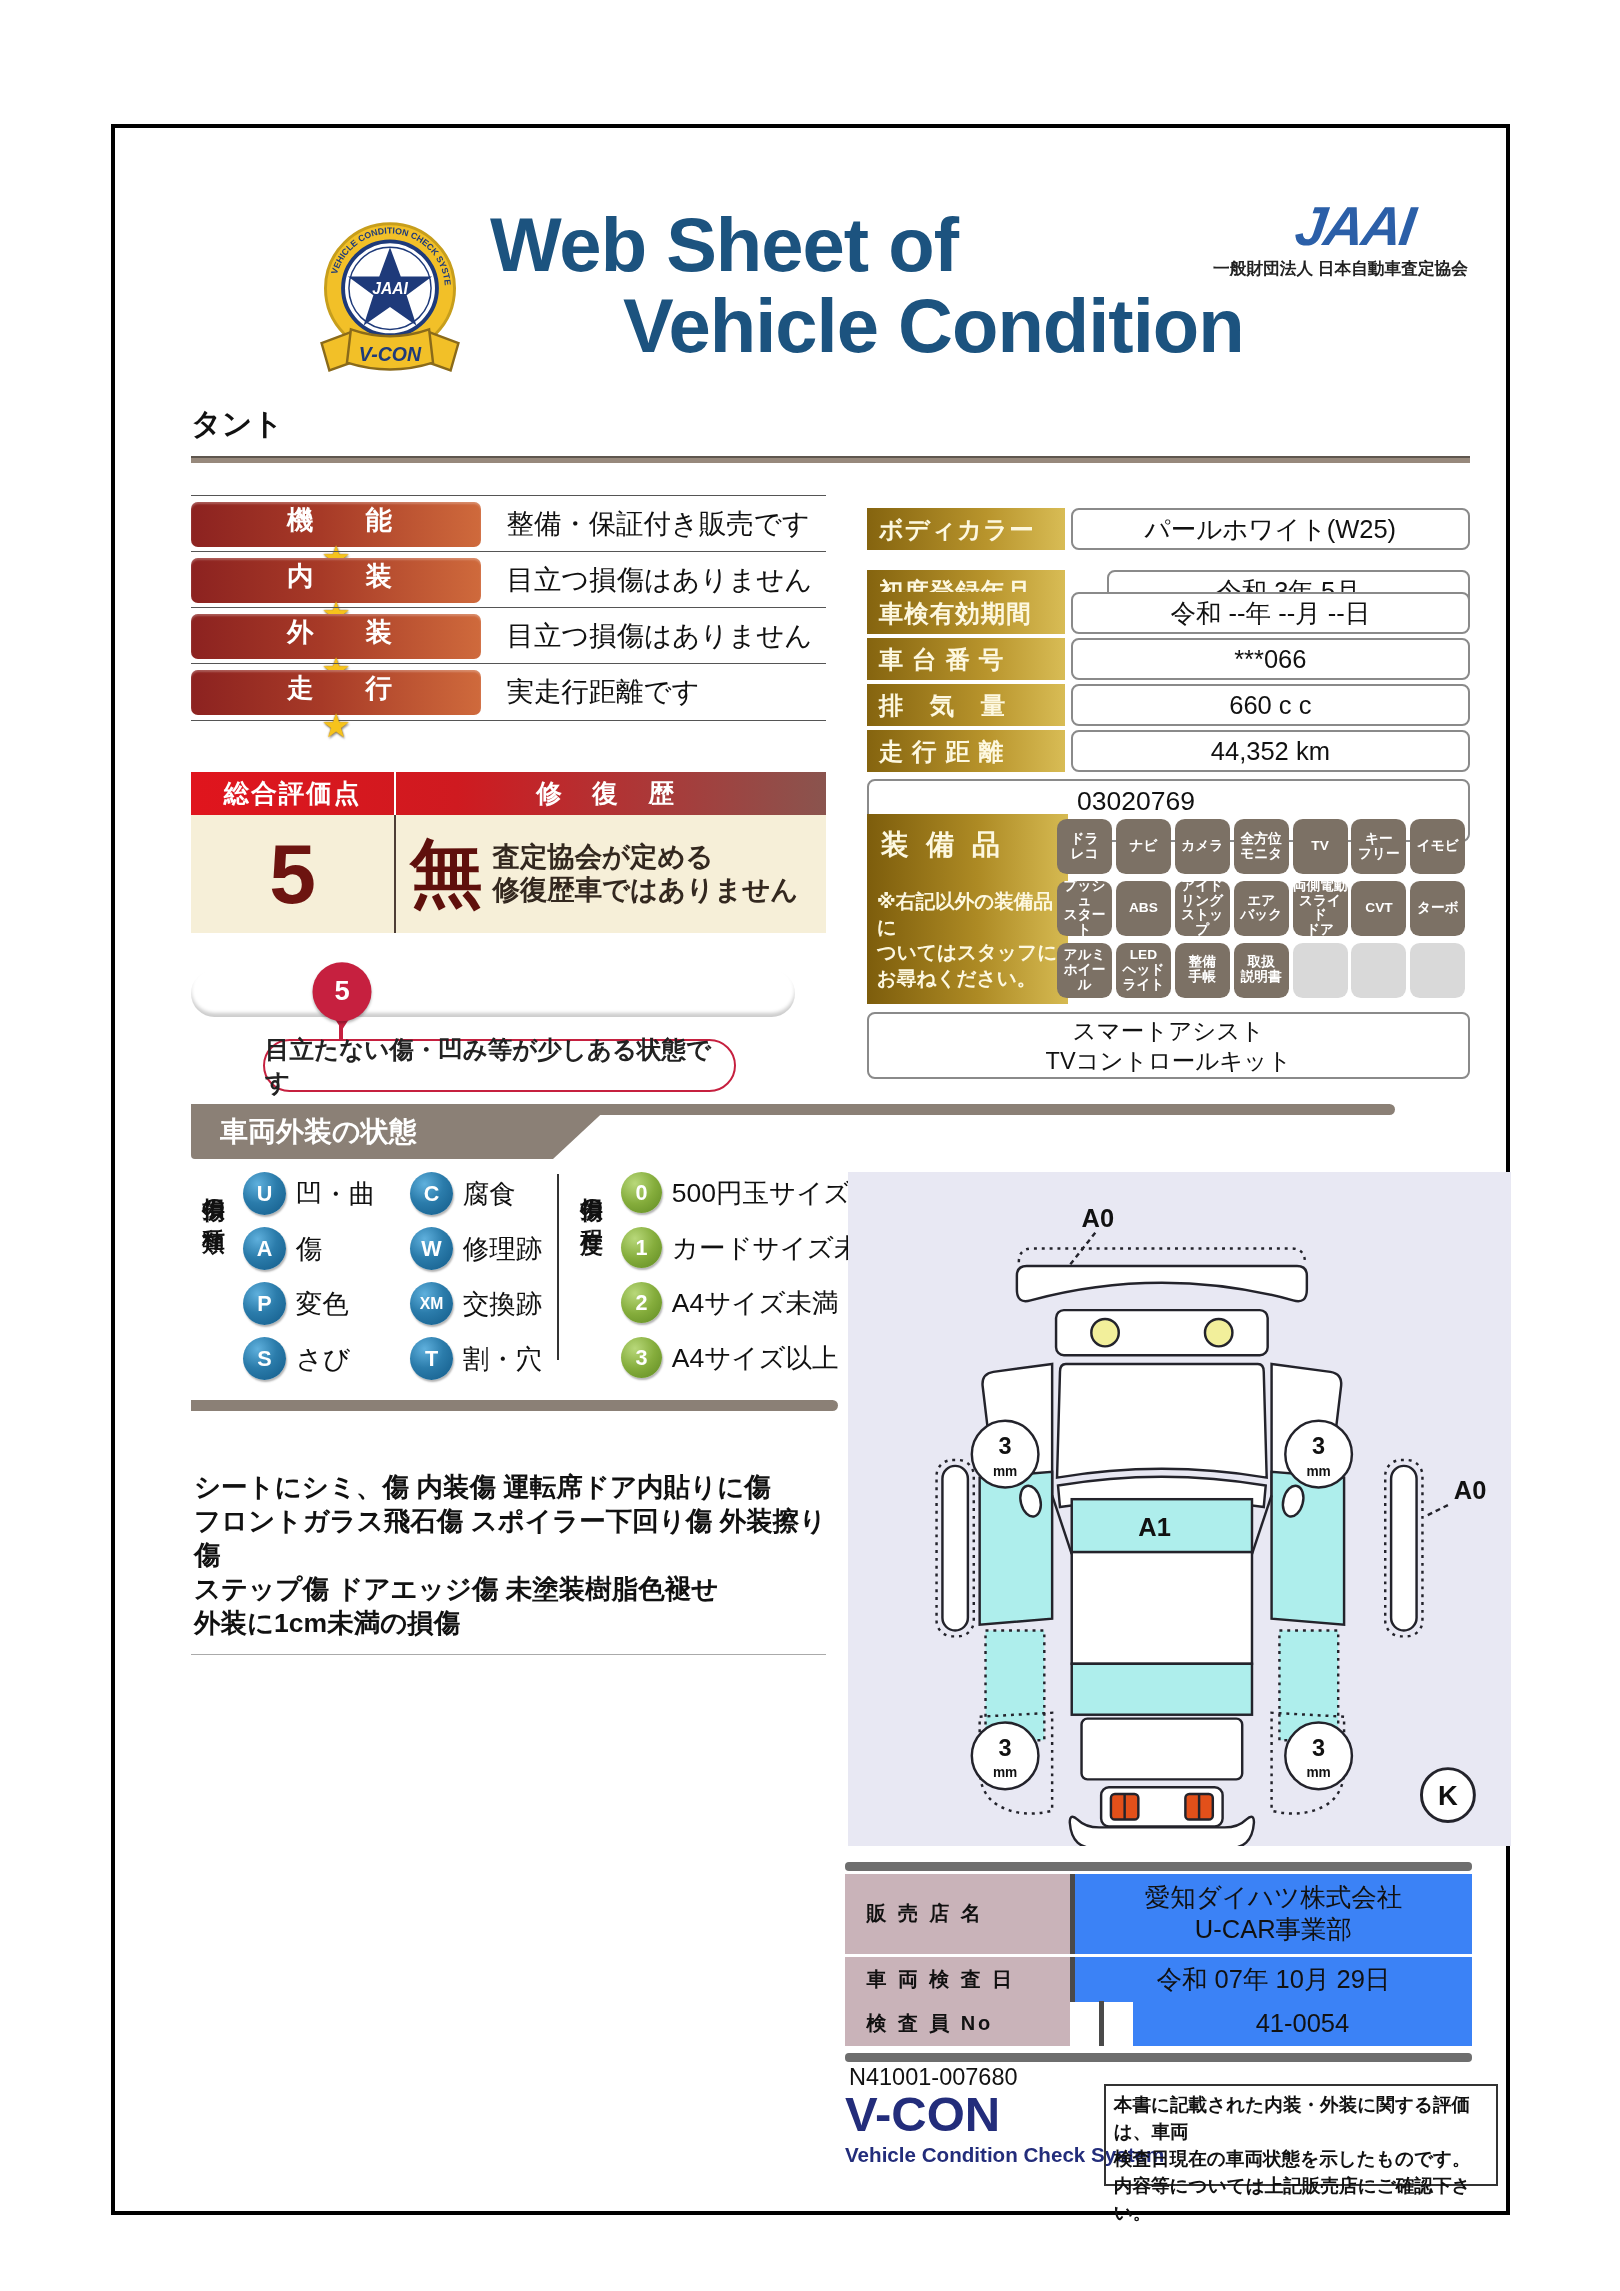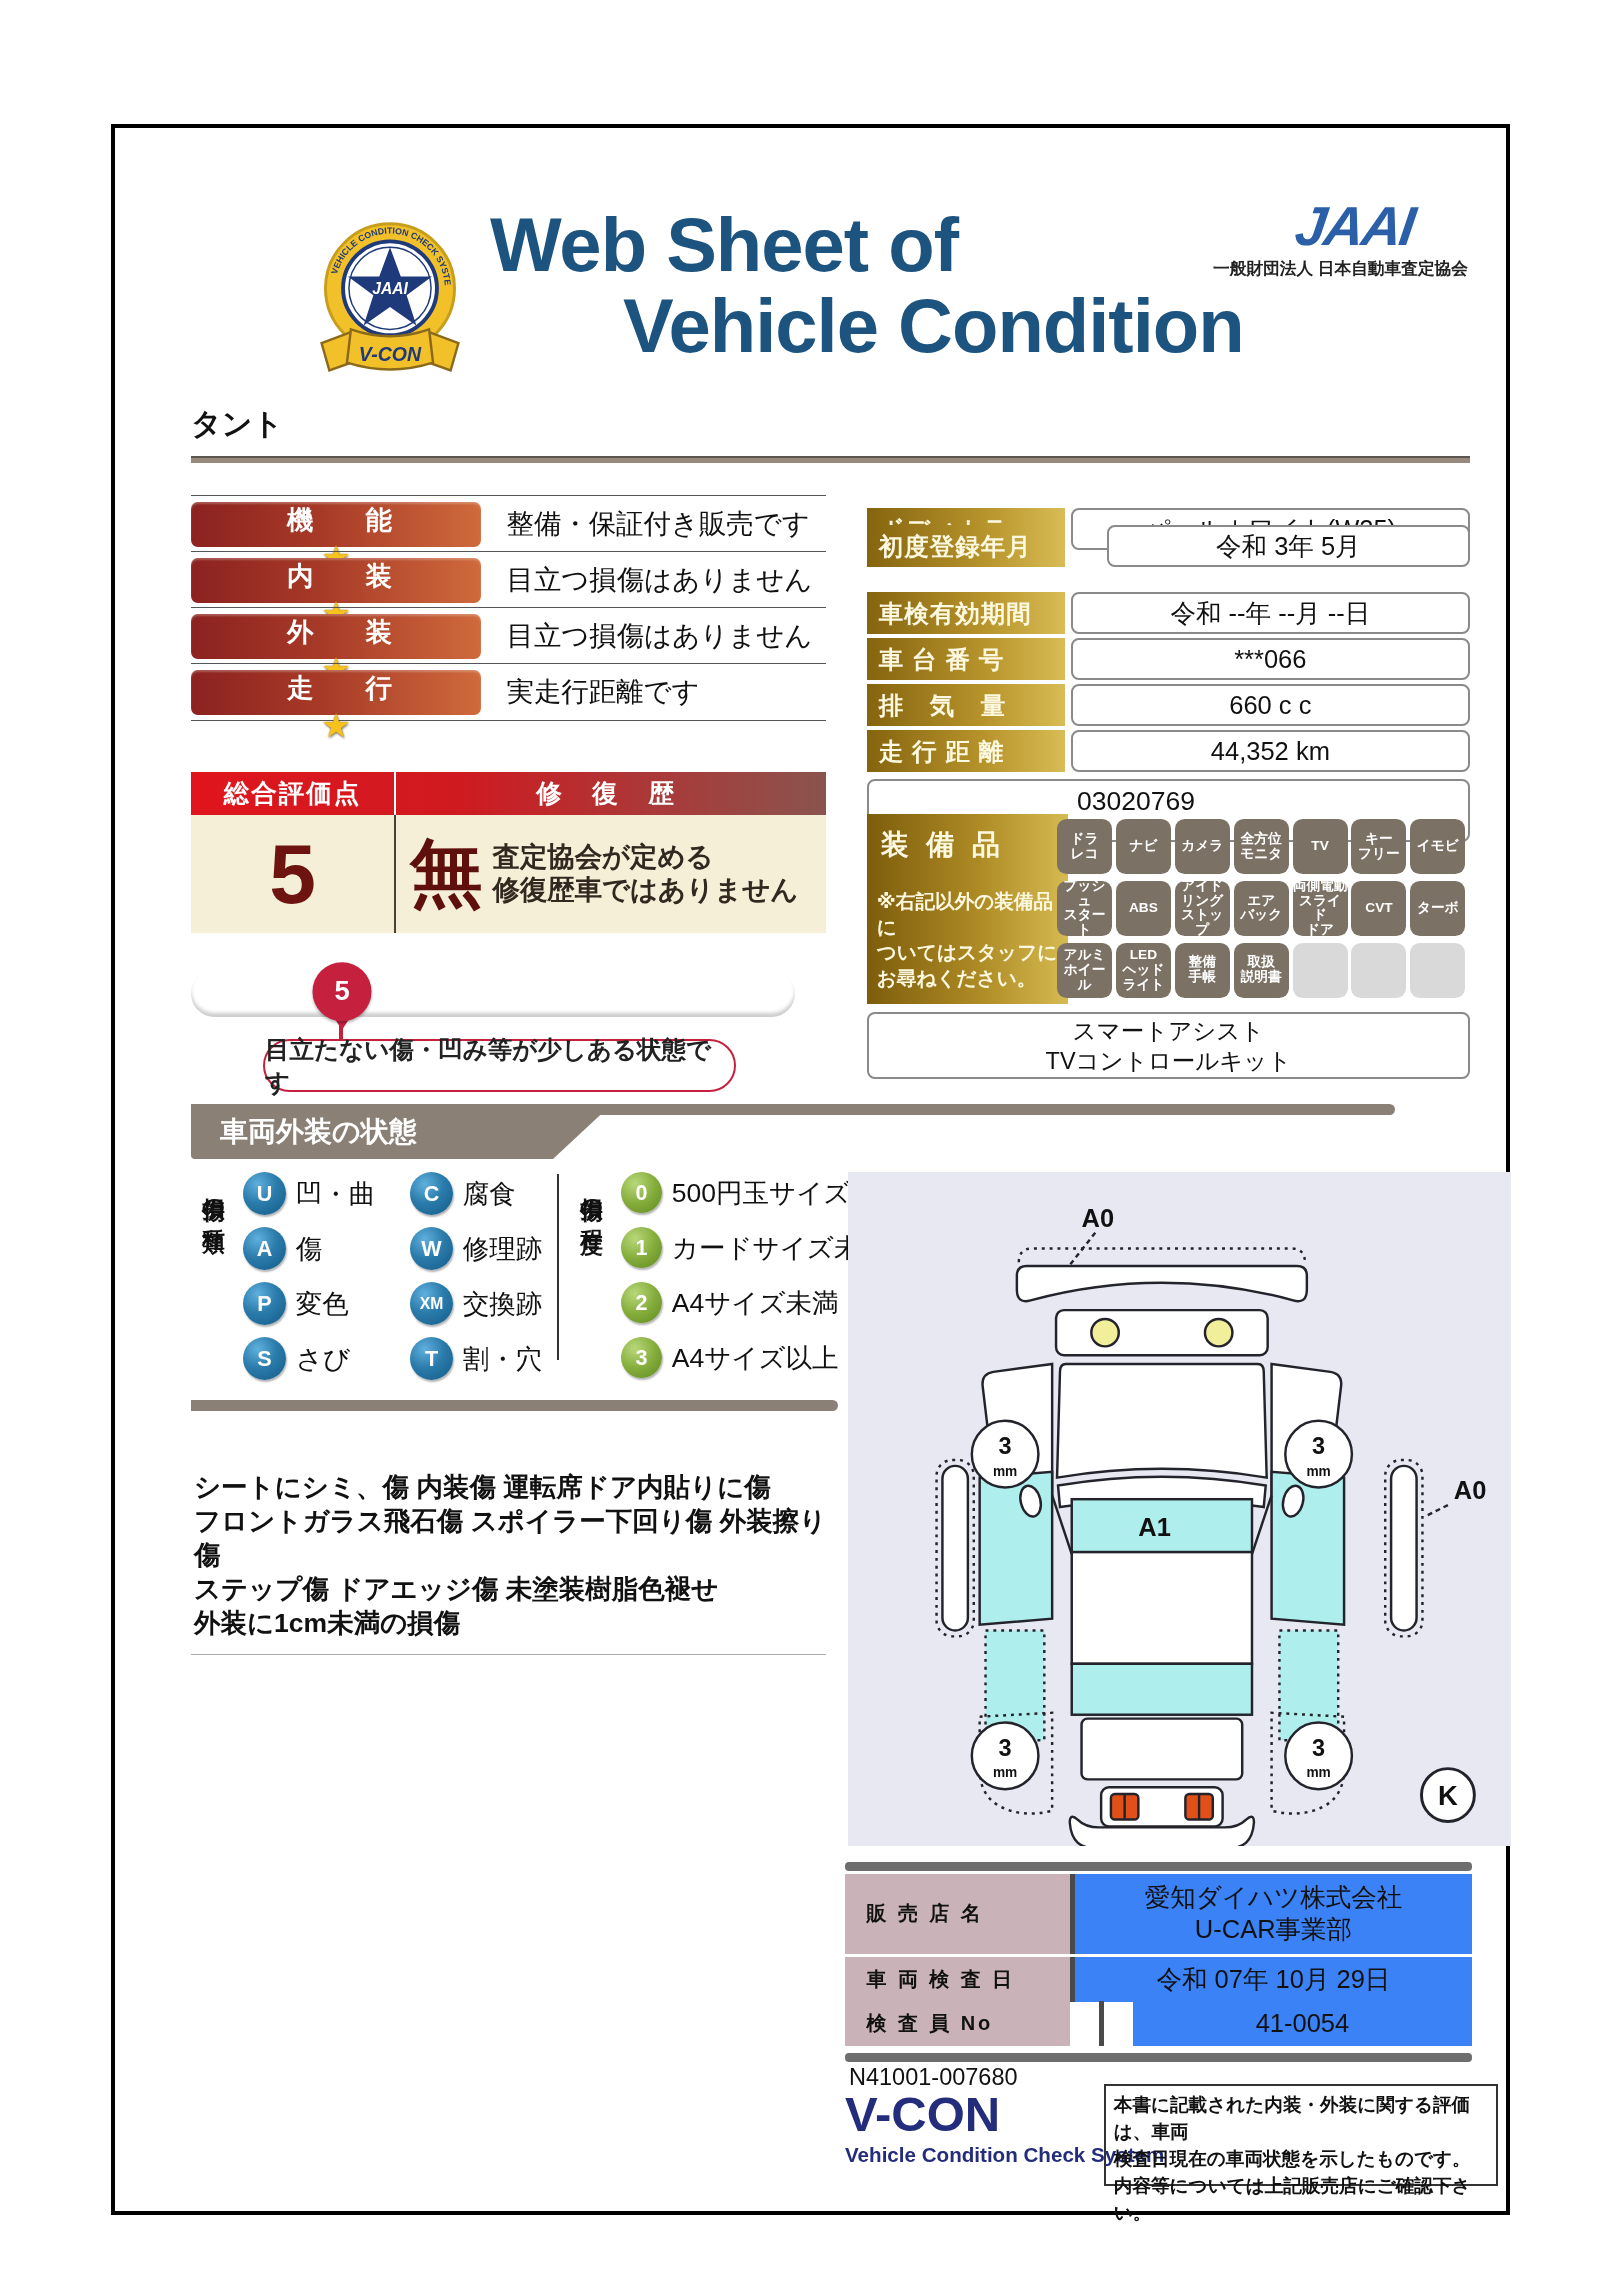--- a/index.html
+++ b/index.html
@@ -209,21 +209,21 @@
     <div class="seg">1</div>
     <div class="seg">R</div>
   </div>
   <div class="abs" id="ptr"></div>
   <div class="abs" id="bubble">目立たない傷・凹み等が少しある状態です</div>
 
   <div class="spec-row" style="top:500px;margin-top:8px;">
     <div class="spec-label">ボディカラー</div>
     <div class="spec-val">パールホワイト(W25)</div>
   </div>
-  <div class="spec-row" style="top:525px;gap:36px;">
+  <div class="spec-row" style="top:570px;gap:36px;">
     <div class="spec-label">初度登録年月</div>
     <div class="spec-val">令和 3年 5月</div>
   </div>
   <div class="spec-row" style="top:592px;">
     <div class="spec-label">車検有効期間</div>
     <div class="spec-val">令和 --年 --月 --日</div>
   </div>
   <div class="spec-row" style="top:638px;">
     <div class="spec-label">車 台 番 号</div>
     <div class="spec-val">***066</div>

